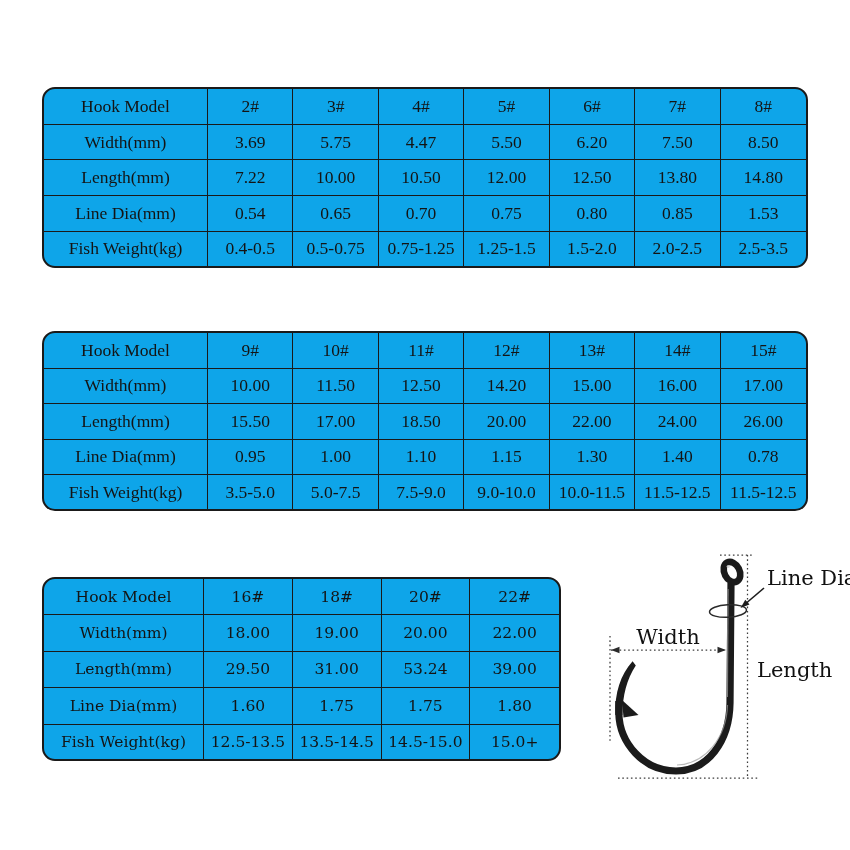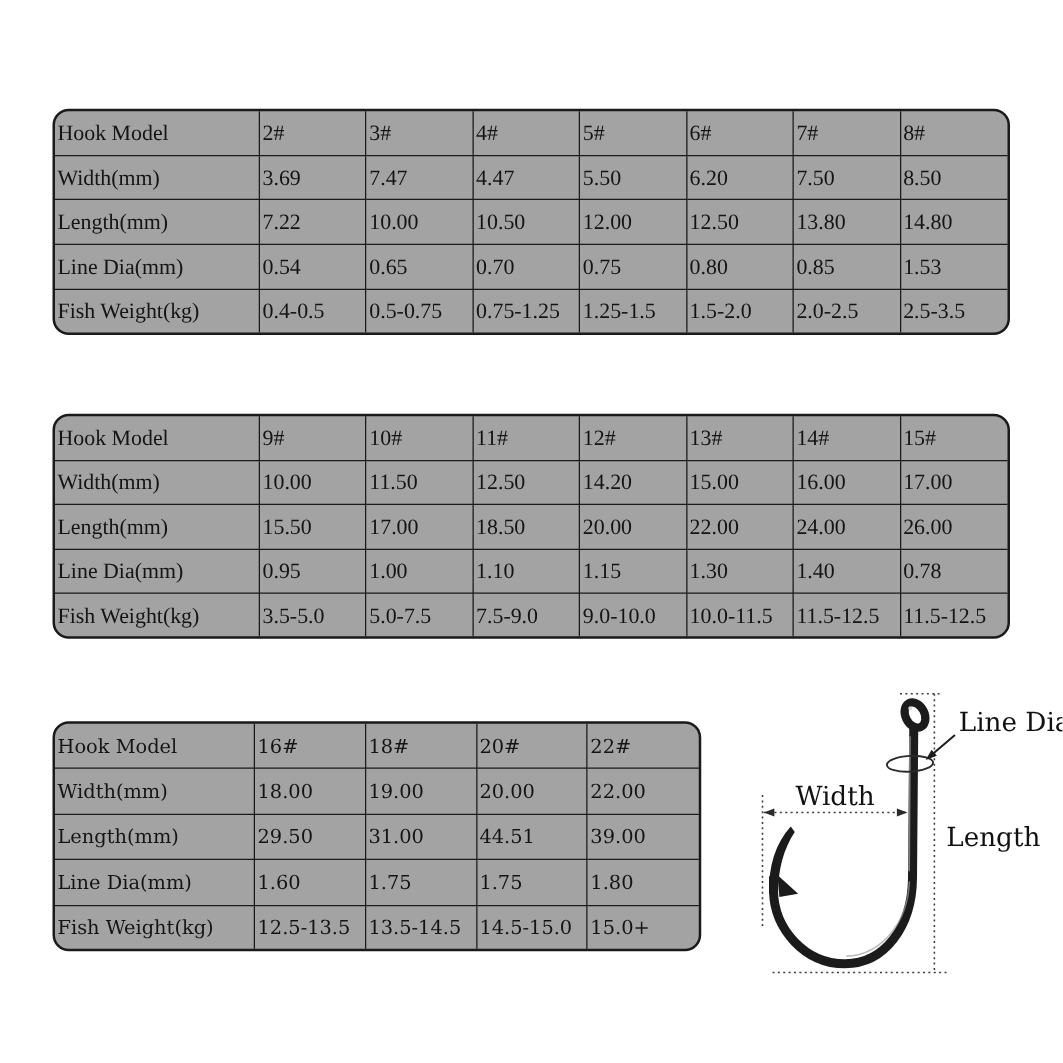--- a/index.html
+++ b/index.html
@@ -4,21 +4,21 @@
 <style>
   html,body{margin:0;padding:0;}
   body{
     width:850px;height:850px;position:relative;background:#ffffff;
     font-family:"Liberation Serif", serif;overflow:hidden;
   }
   #canvas{position:absolute;inset:0;}
   .spec-table{
     position:absolute;border-collapse:separate;border-spacing:0;
     border:2.2px solid #1a1a1a;border-radius:13px;table-layout:fixed;
-    color:#141414;text-align:left;background:#a3a3a3;
+    color:#141414;text-align:center;background:#0ea5e9;
   }
   .spec-table td{
     border-right:1.5px solid #1a1a1a;border-bottom:1.5px solid #1a1a1a;
     padding:0 2px;vertical-align:middle;overflow:hidden;white-space:nowrap;
   }
   .spec-table td:last-child{border-right:0;}
   .spec-table tr:last-child td{border-bottom:0;}
   .t12{font-family:"Liberation Serif", serif;font-size:17.5px;}
   .t12 col.label-col{width:164px;}
   .t3{font-family:"DejaVu Serif", serif;font-size:15.5px;}
@@ -55,21 +55,21 @@
           <td>3#</td>
           <td>4#</td>
           <td>5#</td>
           <td>6#</td>
           <td>7#</td>
           <td>8#</td>
         </tr>
         <tr>
           <td>Width(mm)</td>
           <td>3.69</td>
-          <td>7.47</td>
+          <td>5.75</td>
           <td>4.47</td>
           <td>5.50</td>
           <td>6.20</td>
           <td>7.50</td>
           <td>8.50</td>
         </tr>
         <tr>
           <td>Length(mm)</td>
           <td>7.22</td>
           <td>10.00</td>
@@ -187,21 +187,21 @@
           <td>Width(mm)</td>
           <td>18.00</td>
           <td>19.00</td>
           <td>20.00</td>
           <td>22.00</td>
         </tr>
         <tr>
           <td>Length(mm)</td>
           <td>29.50</td>
           <td>31.00</td>
-          <td>44.51</td>
+          <td>53.24</td>
           <td>39.00</td>
         </tr>
         <tr>
           <td>Line Dia(mm)</td>
           <td>1.60</td>
           <td>1.75</td>
           <td>1.75</td>
           <td>1.80</td>
         </tr>
         <tr>

